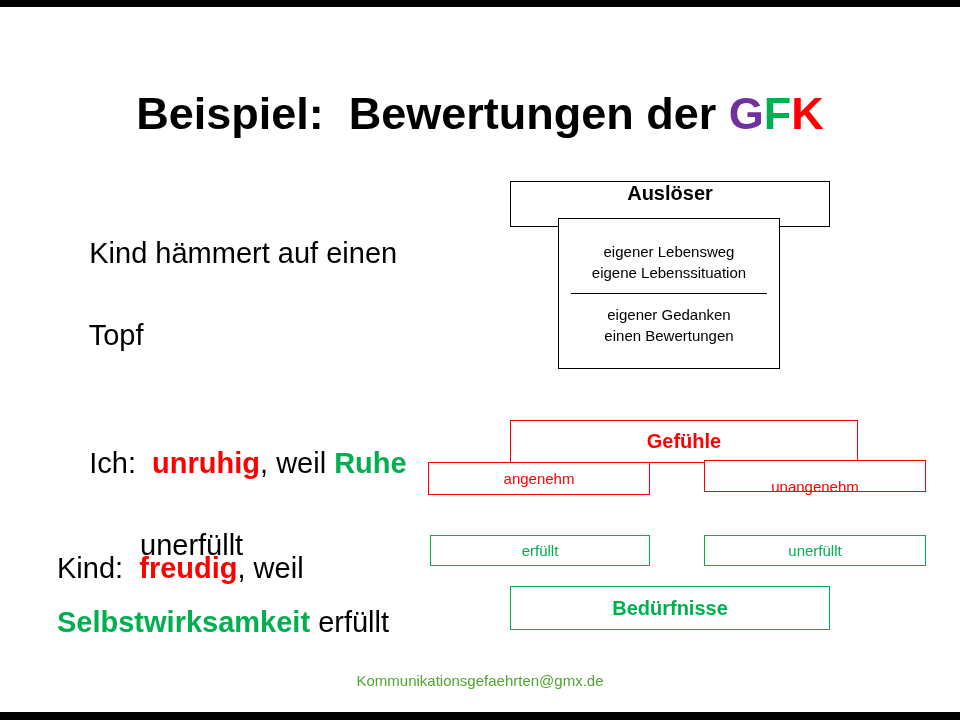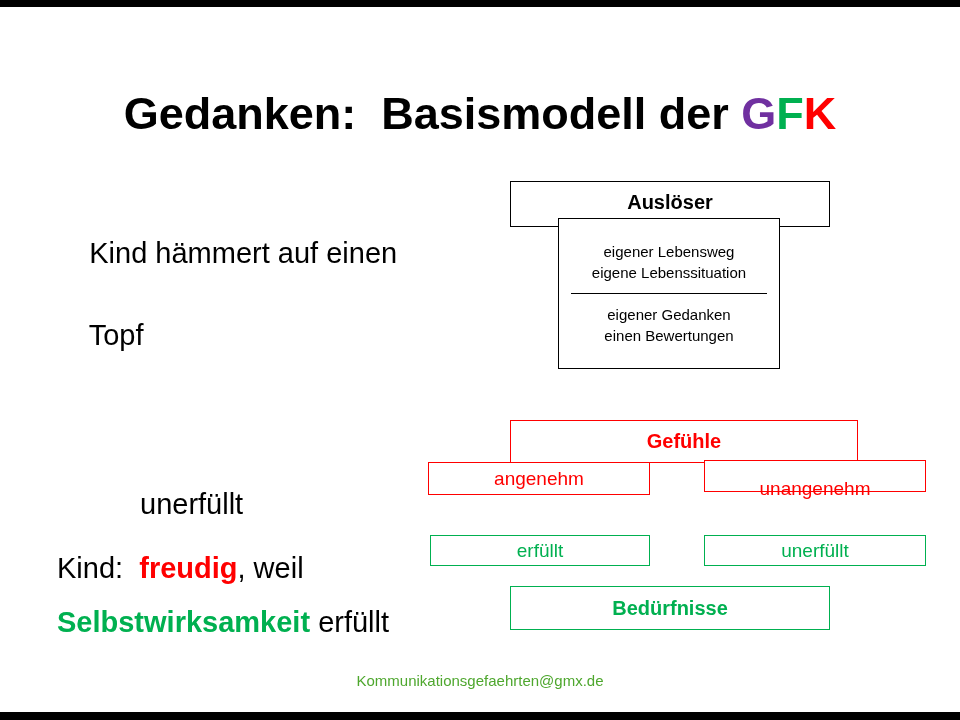--- a/index.html
+++ b/index.html
@@ -67,21 +67,21 @@
   .dbox {
     position: absolute;
     background: #fff;
     border: 1px solid #000;
     display: flex;
     align-items: center;
     justify-content: center;
     text-align: center;
   }
   .dbox.hdr { font-weight: bold; font-size: 20px; }
-  .dbox.small { font-size: 19px; }
+  .dbox.small { font-size: 15px; }
   .red-box { border-color: var(--red); color: var(--red); }
   .green-box { border-color: var(--green); color: var(--green); }
 
   #ausloeser-box { left: 510px; top: 181px; width: 320px; height: 46px; z-index: 1; }
   #inner-box {
     left: 558px; top: 218px; width: 222px; height: 151px;
     z-index: 2;
     display: block;
     padding: 12px;
   }
@@ -114,37 +114,38 @@
     color: var(--footer_green);
   }
 </style>
 </head>
 <body>
 
 <div class="slide">
 
   <div class="edge-bar top"></div>
 
-  <h1 class="title"><span>Gedanken:  Basismodell der </span><span class="g">G</span><span class="f">F</span><span class="k">K</span></h1>
+  <h1 class="title"><span>Beispiel:  Bewertungen der </span><span class="g">G</span><span class="f">F</span><span class="k">K</span></h1>
 
   <div class="body-text situation">
     <span>Kind hämmert auf einen</span><br>
     <span>Topf</span>
   </div>
 
   <div class="body-text ich-block">
+    <span><span>Ich:  </span><span class="feeling">unruhig</span><span>, weil </span><span class="need">Ruhe</span></span>
     <span class="indent">unerfüllt</span>
   </div>
 
   <div class="body-text kind-line1"><span>Kind:  </span><span class="feeling">freudig</span><span>, weil</span></div>
 
   <div class="body-text kind-line2"><span class="need">Selbstwirksamkeit</span><span> erfüllt</span></div>
 
   <div class="dbox hdr" id="ausloeser-box">
-    <span style="align-self: flex-start; margin-top: 9px;">Auslöser</span>
+    <span style="align-self: flex-start; ">Auslöser</span>
   </div>
 
   <div class="dbox" id="inner-box">
     <div class="cell top-cell">
       <span>eigener Lebensweg</span>
       <span>eigene Lebenssituation</span>
     </div>
     <div class="cell">
       <span>eigener Gedanken</span>
       <span>einen Bewertungen</span>

